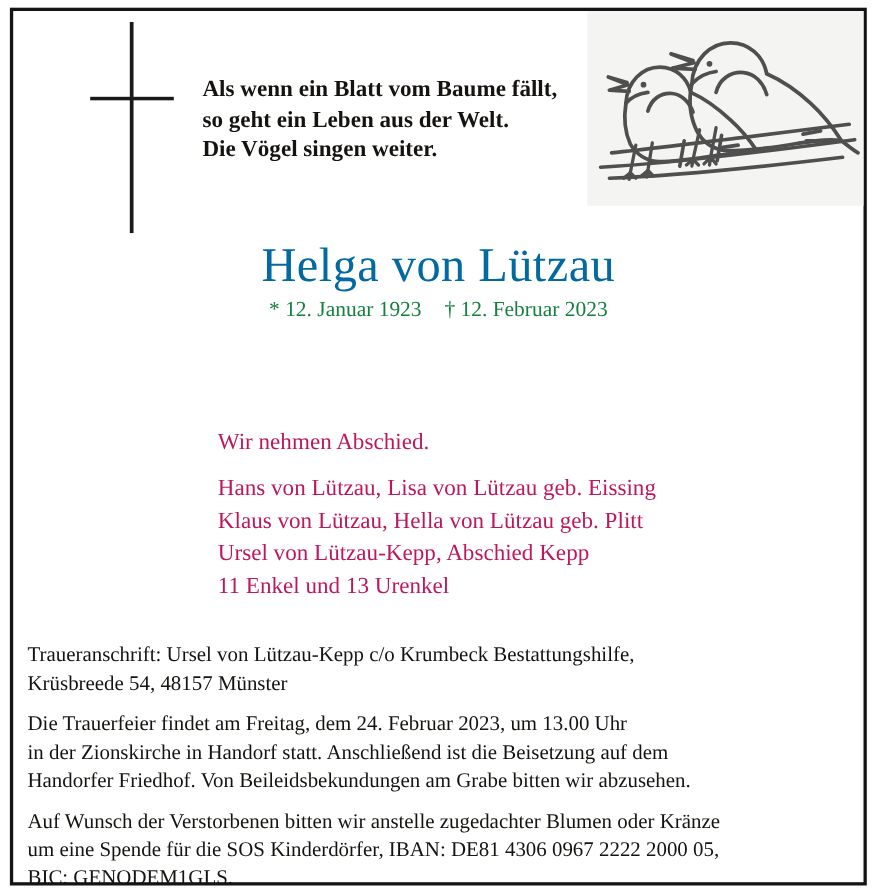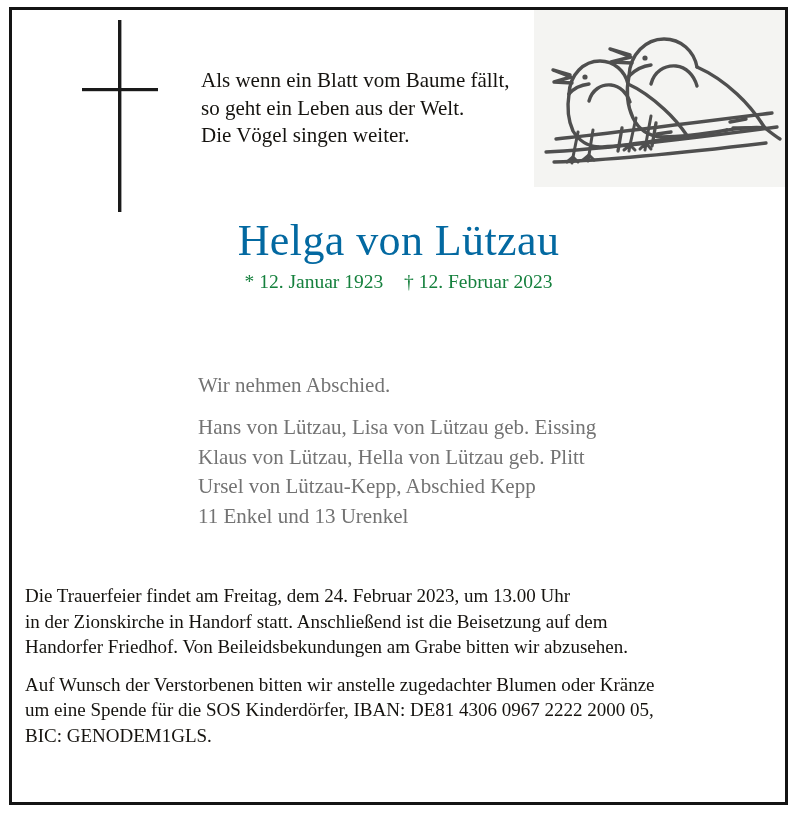--- a/index.html
+++ b/index.html
@@ -53,26 +53,27 @@
   }
   .bird-panel svg {
     display: block;
     width: 100%;
     height: 100%;
   }
 
   
   .poem {
     position: absolute;
-    left: 189px;
+    left: 172px;
     top: 57px;
     width: 340px;
     font-size: 21px;
     line-height: 27.5px;
     color: #15130f;
+    font-weight: bold;
   }
   .poem div { white-space: nowrap; }
 
   
   .name-block {
     position: absolute;
     left: 0;
     top: 205px;
     width: 100%;
     text-align: center;
@@ -96,23 +97,23 @@
     line-height: 26px;
     margin-top: 2px;
     color: #15803d;
   }
   .life-dates .gap { display: inline-block; width: 11px; }
 
   
   .mourners {
     position: absolute;
     left: 186px;
-    top: 361px;
+    top: 377px;
     width: 560px;
-    color: #737373;
+    color: #be185d;
   }
   .mourners-intro {
     font-size: 21px;
     line-height: 28px;
     margin-bottom: 14px;
     white-space: nowrap;
   }
   .mourners-list div {
     font-size: 21px;
     line-height: 29.5px;
@@ -226,20 +227,24 @@
       <div class="mourners-list">
         <div>Hans von Lützau, Lisa von Lützau geb. Eissing</div>
         <div>Klaus von Lützau, Hella von Lützau geb. Plitt</div>
         <div>Ursel von Lützau-Kepp, Abschied Kepp</div>
         <div>11 Enkel und 13 Urenkel</div>
       </div>
     </div>
 
     <div class="footer">
       <div class="footer-para">
+        <div>Traueranschrift: Ursel von Lützau-Kepp c/o Krumbeck Bestattungshilfe,</div>
+        <div>Krüsbreede 54, 48157 Münster</div>
+      </div>
+      <div class="footer-para">
         <div>Die Trauerfeier findet am Freitag, dem 24. Februar 2023, um 13.00 Uhr</div>
         <div>in der Zionskirche in Handorf statt. Anschließend ist die Beisetzung auf dem</div>
         <div>Handorfer Friedhof. Von Beileidsbekundungen am Grabe bitten wir abzusehen.</div>
       </div>
       <div class="footer-para">
         <div>Auf Wunsch der Verstorbenen bitten wir anstelle zugedachter Blumen oder Kränze</div>
         <div>um eine Spende für die SOS Kinderdörfer,  IBAN: DE81 4306 0967 2222 2000 05,</div>
         <div>BIC: GENODEM1GLS.</div>
       </div>
     </div>

